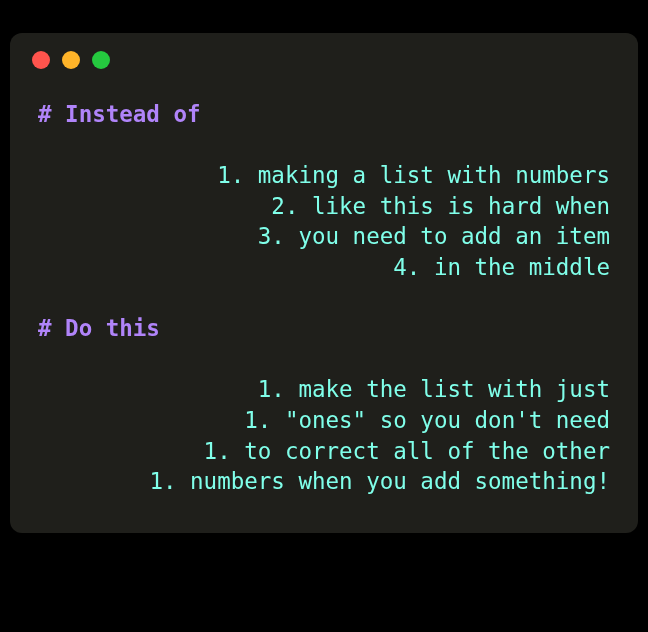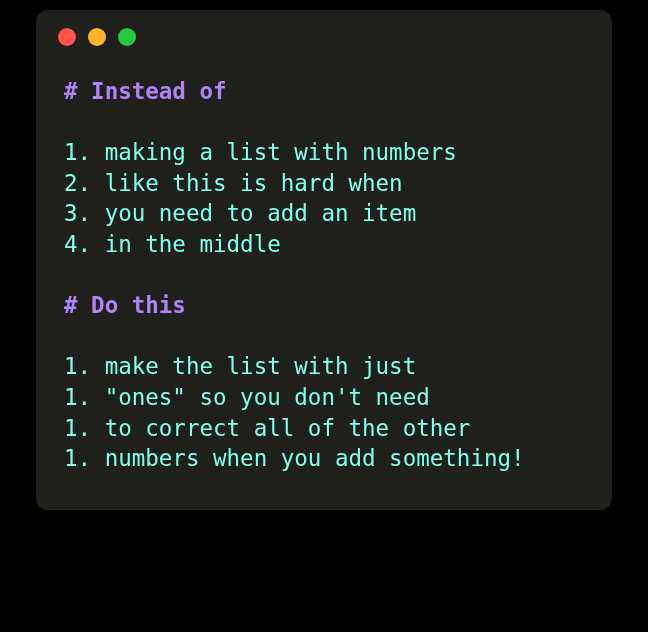--- a/index.html
+++ b/index.html
@@ -9,25 +9,26 @@
     }
     body {
       background: #000;
       display: flex;
       justify-content: center;
       align-items: flex-start;
       padding: 10px;
       font-family: 'Menlo', 'Monaco', 'Consolas', monospace;
     }
     .window {
-      width: 576px;
+      width: 628px;
       background: #1f1f1b;
       border-radius: 12px;
       overflow: hidden;
       padding: 0;
+      margin-top: 23px;
     }
     .titlebar {
       display: flex;
       gap: 12px;
       padding: 18px 20px 8px 22px;
       align-items: center;
     }
     .traffic-light {
       width: 18px;
       height: 18px;
@@ -41,20 +42,21 @@
       font-size: 22.5px;
       line-height: 1.37;
       white-space: pre;
     }
     .heading {
       color: #b084f9;
       font-weight: bold;
     }
     .line {
       color: #80ffea;
+      text-align: right;
     }
     .line .num {
       color: #80ffea;
     }
     .spacer {
       height: 30px;
     }
     .spacer-sm {
       height: 30px;
     }

